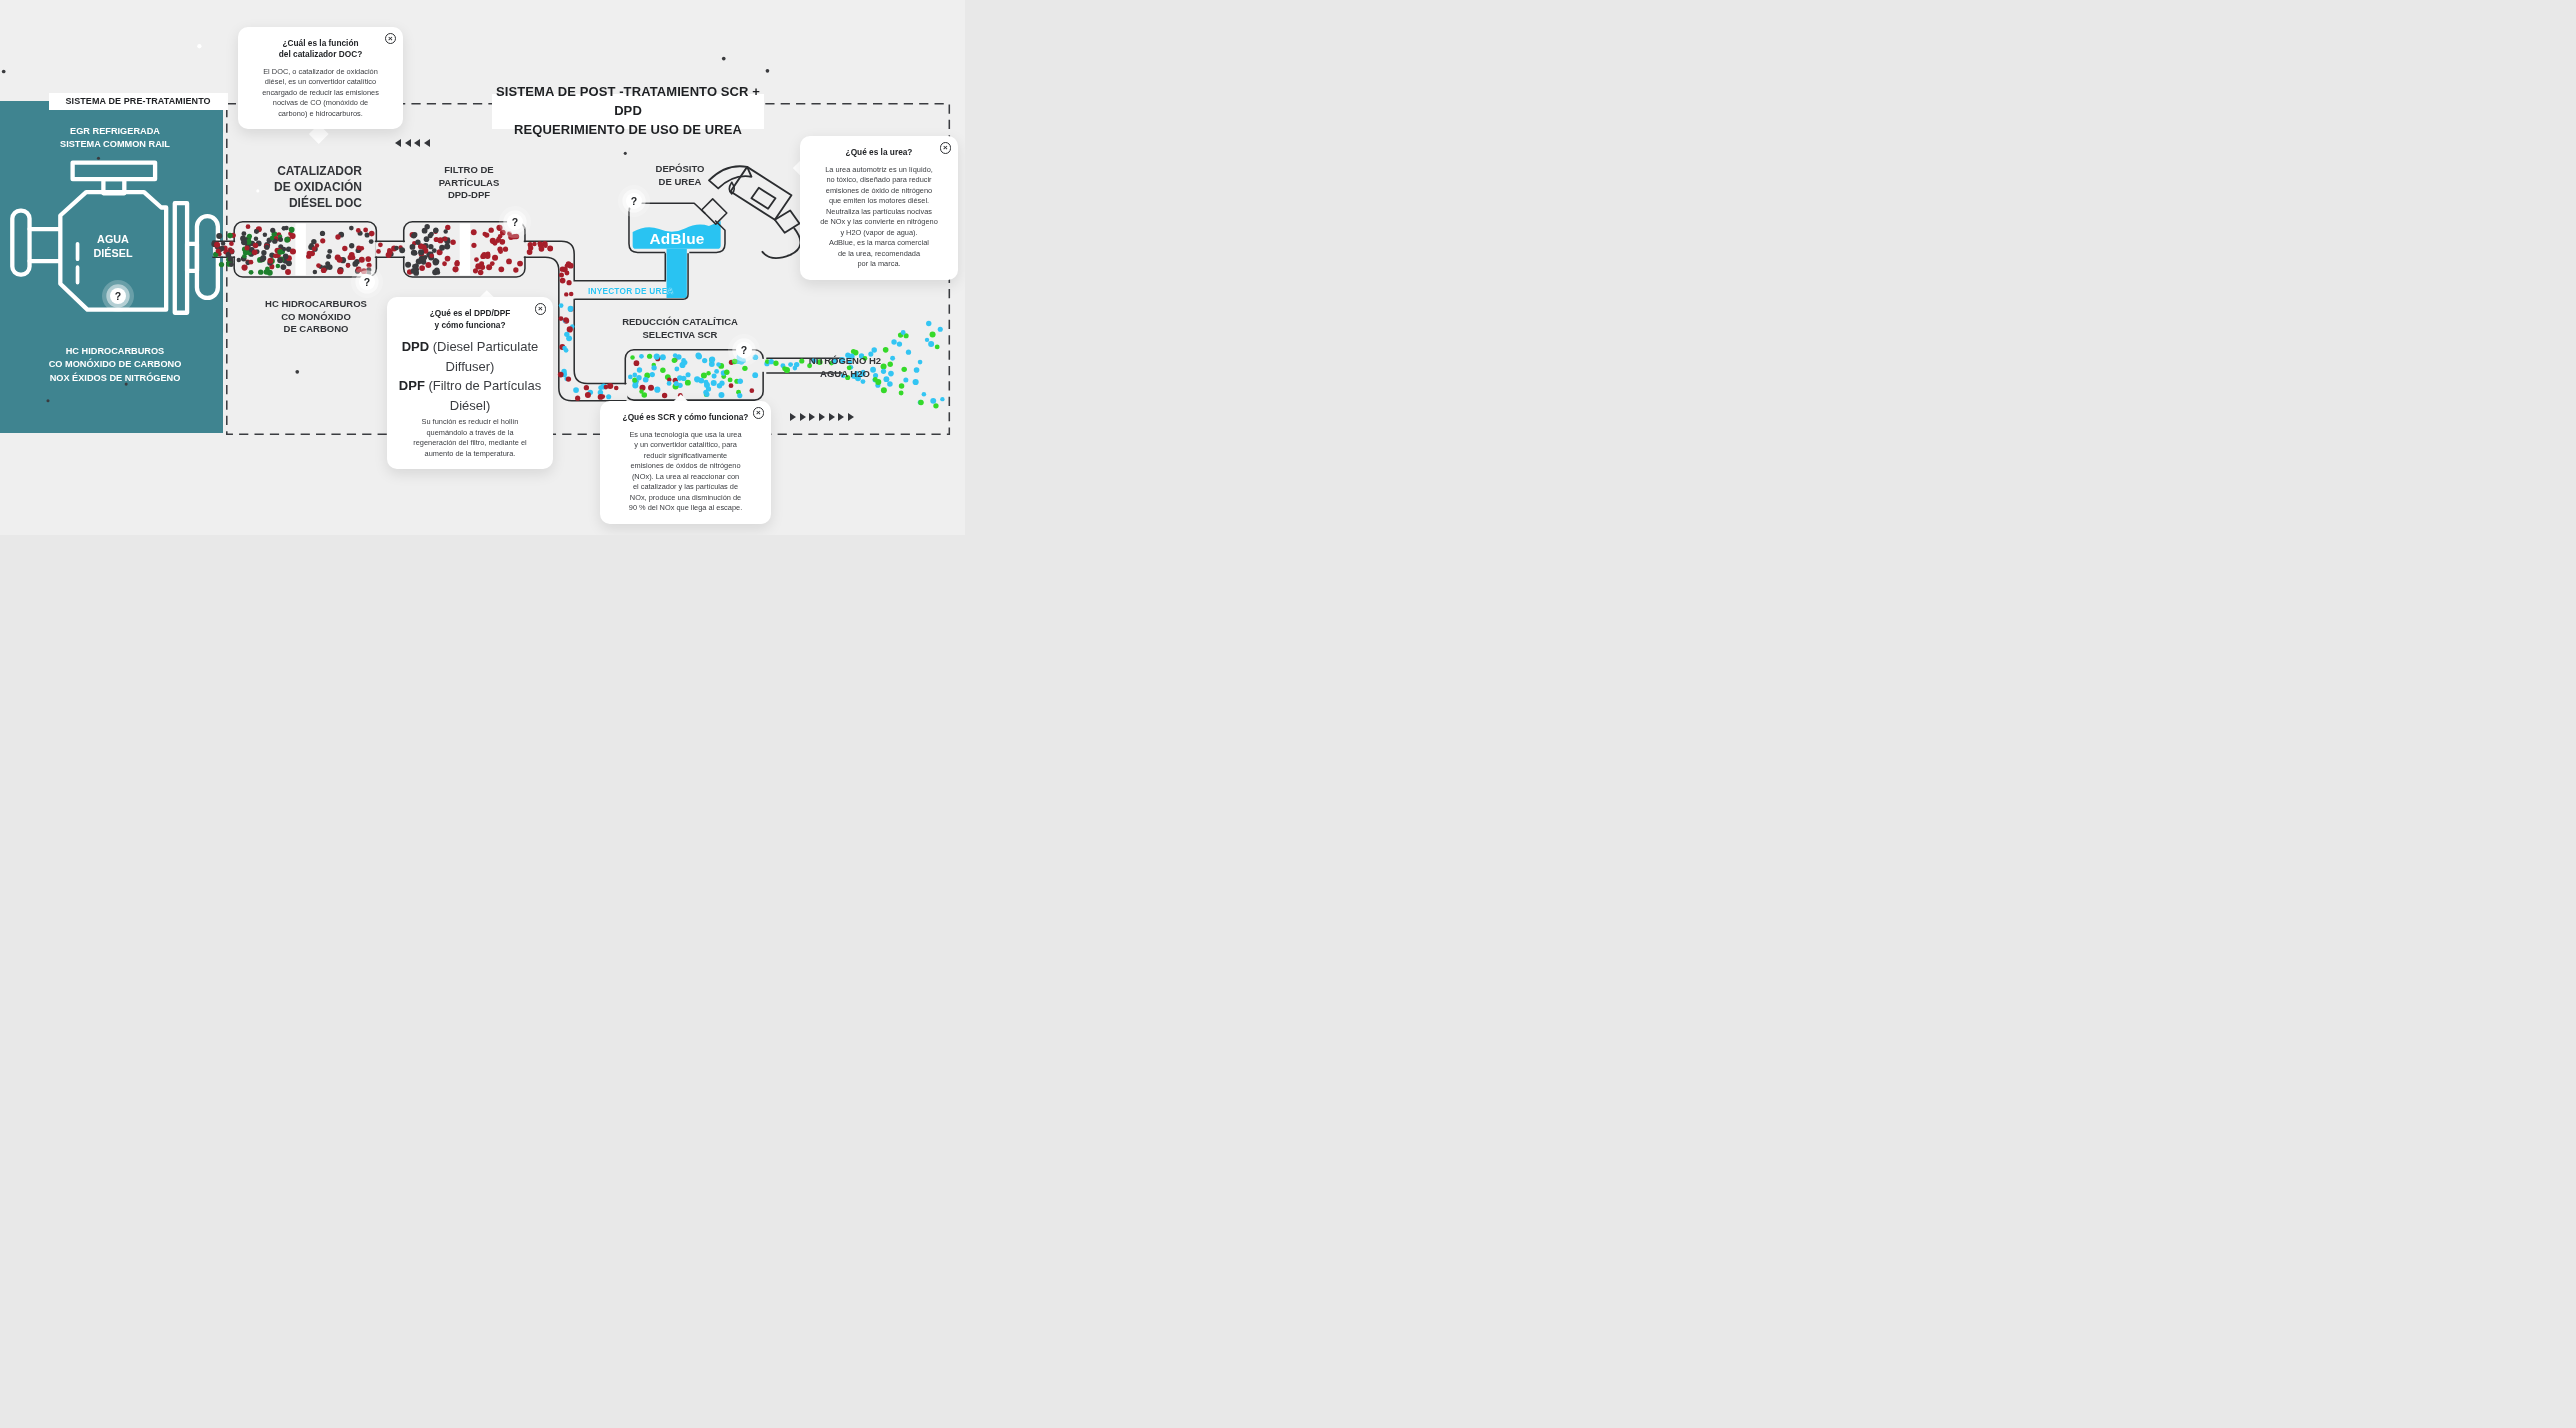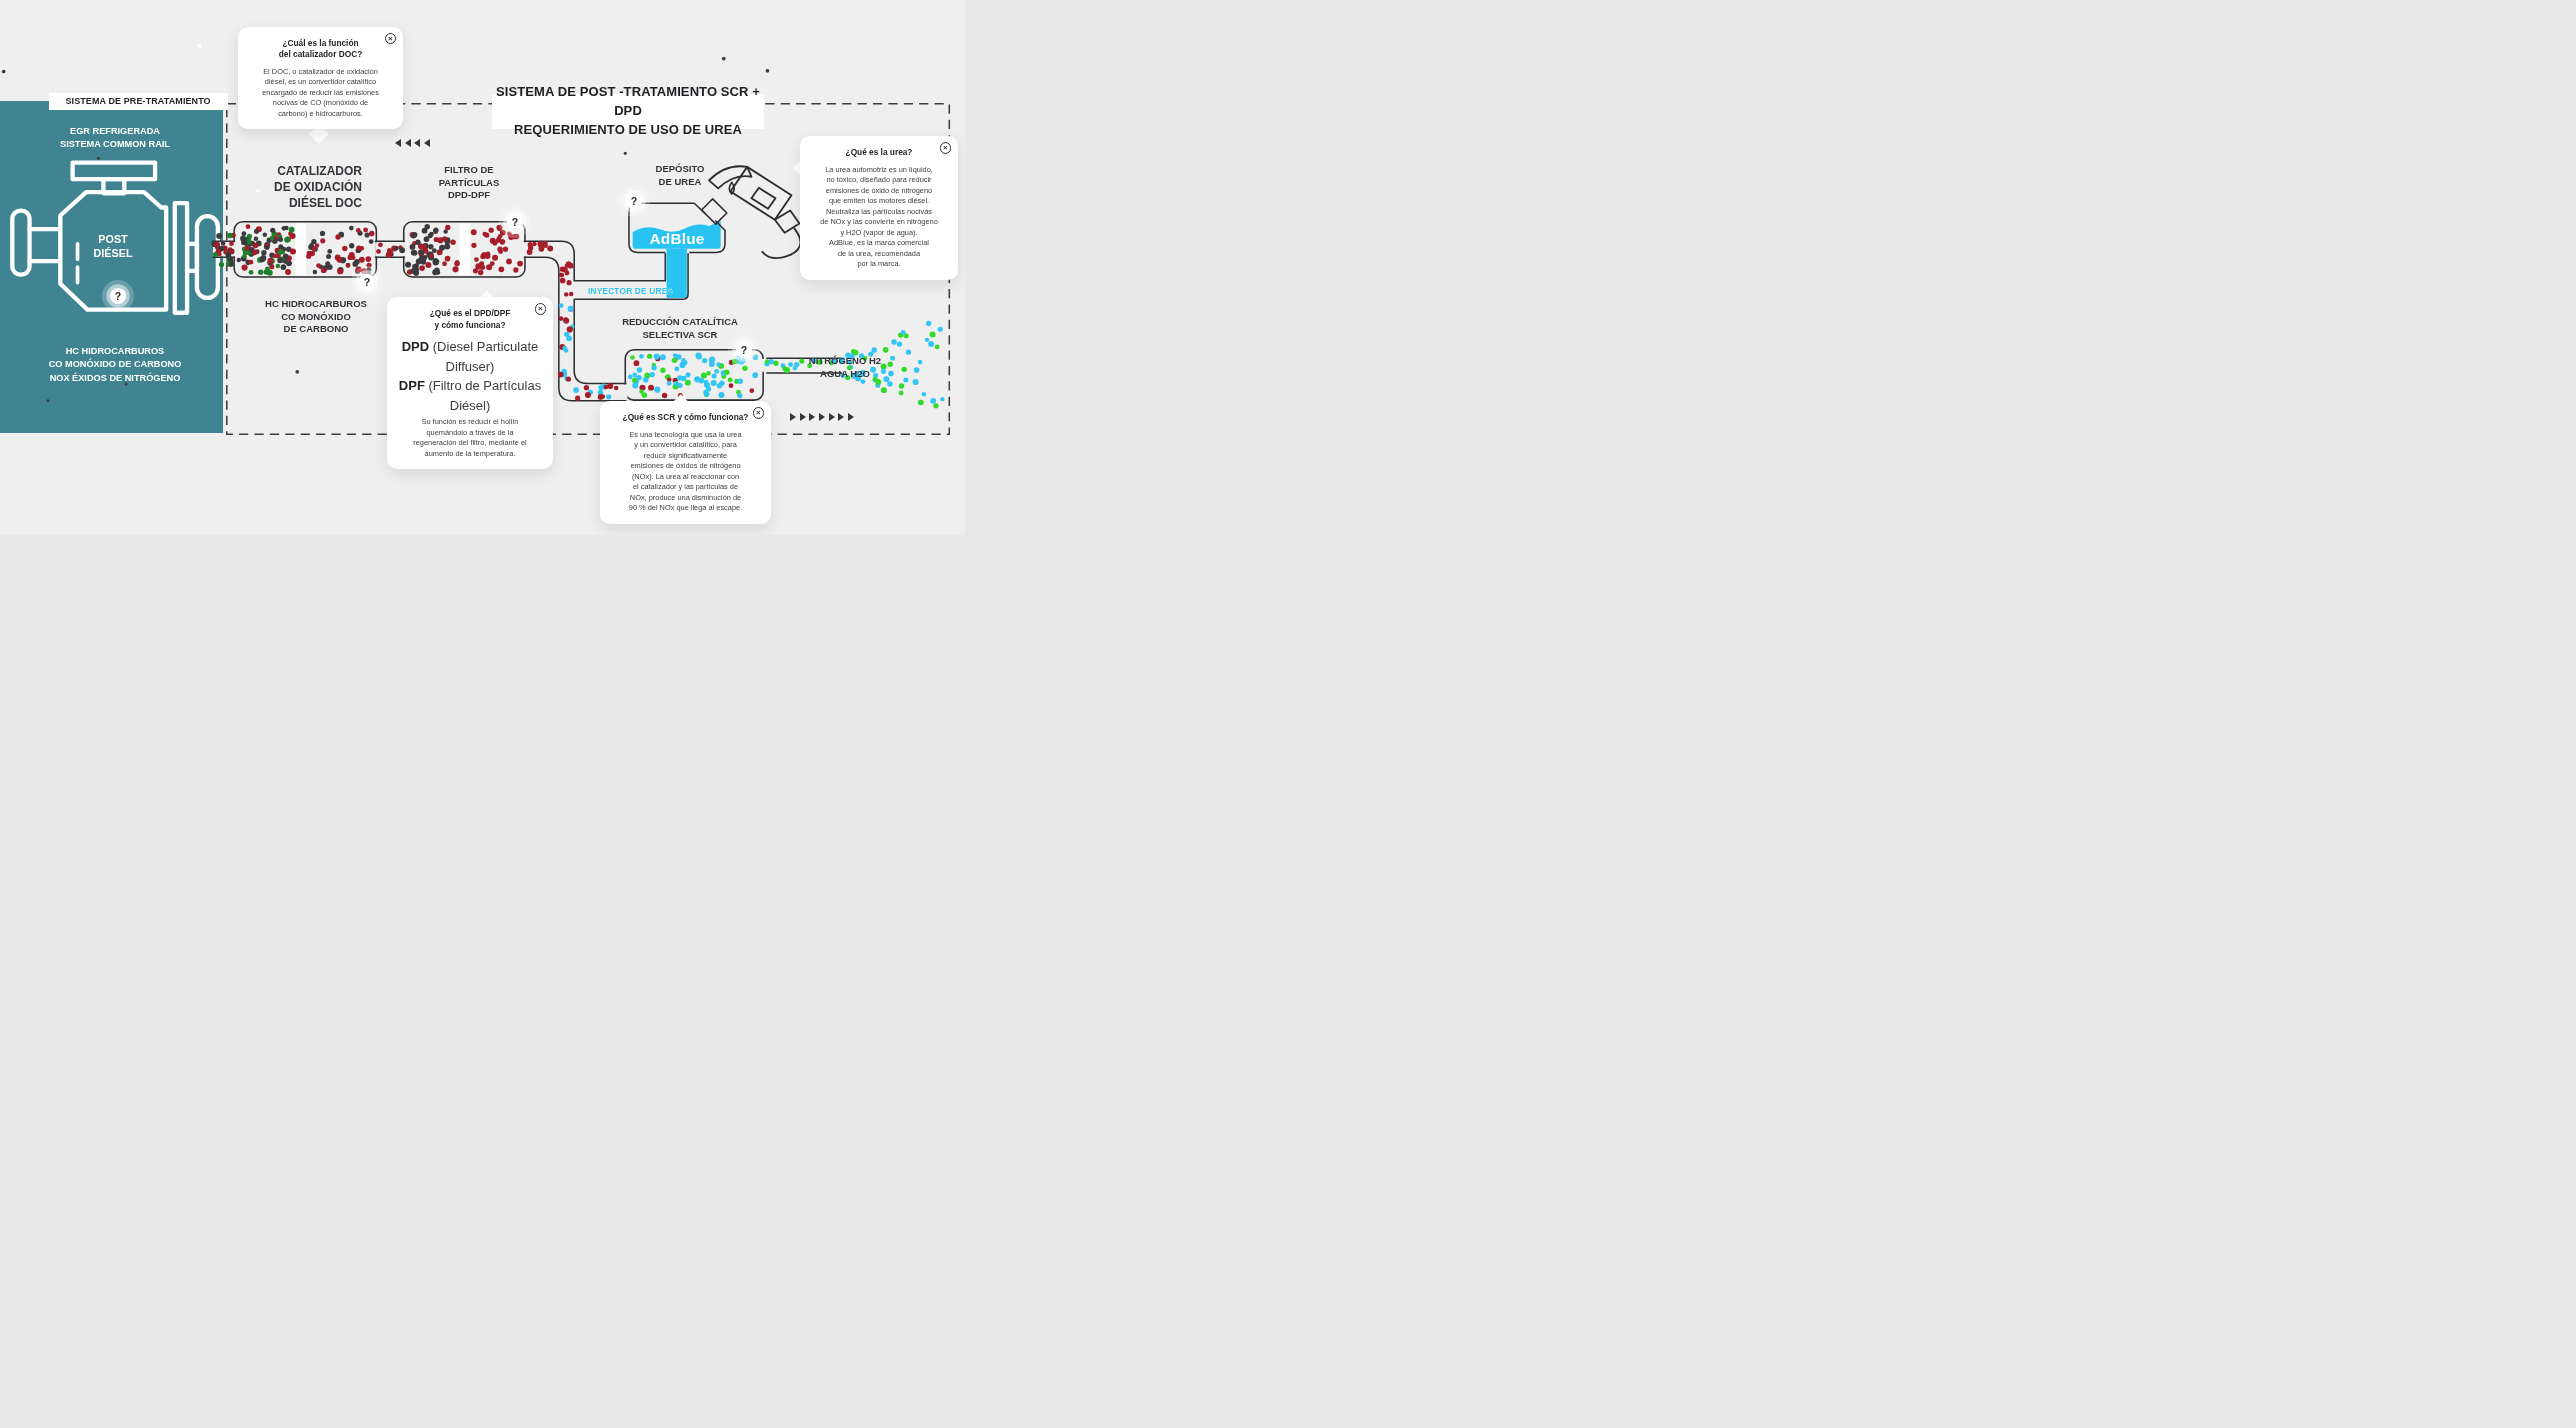--- a/index.html
+++ b/index.html
@@ -663,21 +663,21 @@
     </svg>
 
   <div class="hdr-box hdr-pre">
       <span>SISTEMA DE PRE-TRATAMIENTO</span>
     </div>
   <div class="hdr-box hdr-post"><span>SISTEMA DE POST -TRATAMIENTO SCR + DPD
 REQUERIMIENTO DE USO DE UREA</span></div>
 
   <div class="t t-white t-egr">EGR REFRIGERADA
 SISTEMA COMMON RAIL</div>
-  <div class="t t-white t-motor">POST
+  <div class="t t-white t-motor">AGUA
 DIÉSEL</div>
   <div class="t t-white t-poll">HC HIDROCARBUROS
 CO MONÓXIDO DE CARBONO
 NOX ÉXIDOS DE NITRÓGENO</div>
 
   <div class="t t-dark t-doc">CATALIZADOR
 DE OXIDACIÓN
 DIÉSEL DOC</div>
   <div class="t t-dark t-dpf">FILTRO DE
 PARTÍCULAS

